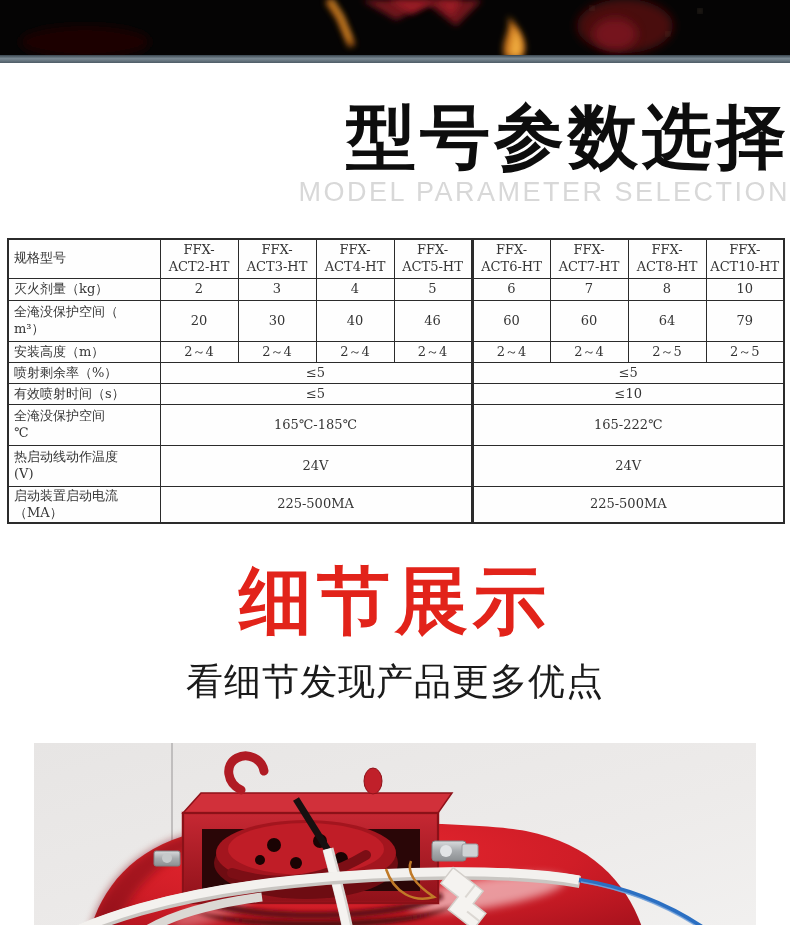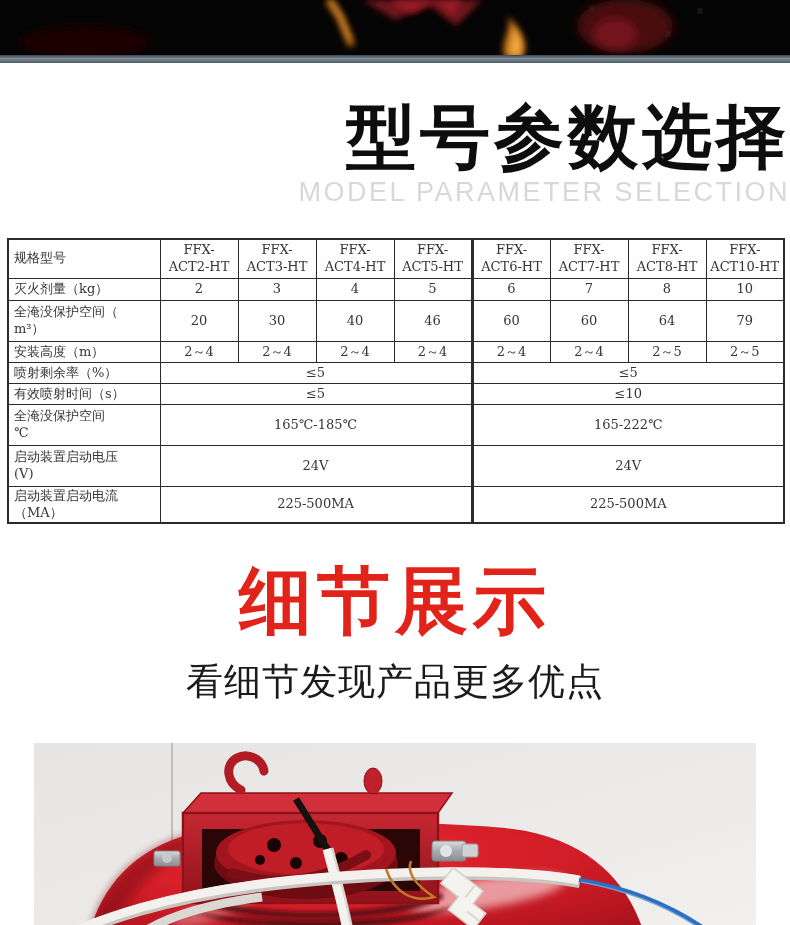--- a/index.html
+++ b/index.html
@@ -173,21 +173,21 @@
       <td colspan="4">≤5</td>
       <td colspan="4" class="thick">≤10</td>
     </tr>
     <tr class="h-m">
       <td class="lbl">全淹没保护空间
 ℃</td>
       <td colspan="4">165℃-185℃</td>
       <td colspan="4" class="thick">165-222℃</td>
     </tr>
     <tr class="h-m">
-      <td class="lbl">启动装置启动电压
+      <td class="lbl">热启动线动作温度
 (V)</td>
       <td colspan="4">24V</td>
       <td colspan="4" class="thick">24V</td>
     </tr>
     <tr class="h-cur">
       <td class="lbl">启动装置启动电流
 （MA）</td>
       <td colspan="4">225-500MA</td>
       <td colspan="4" class="thick">225-500MA</td>
     </tr>

